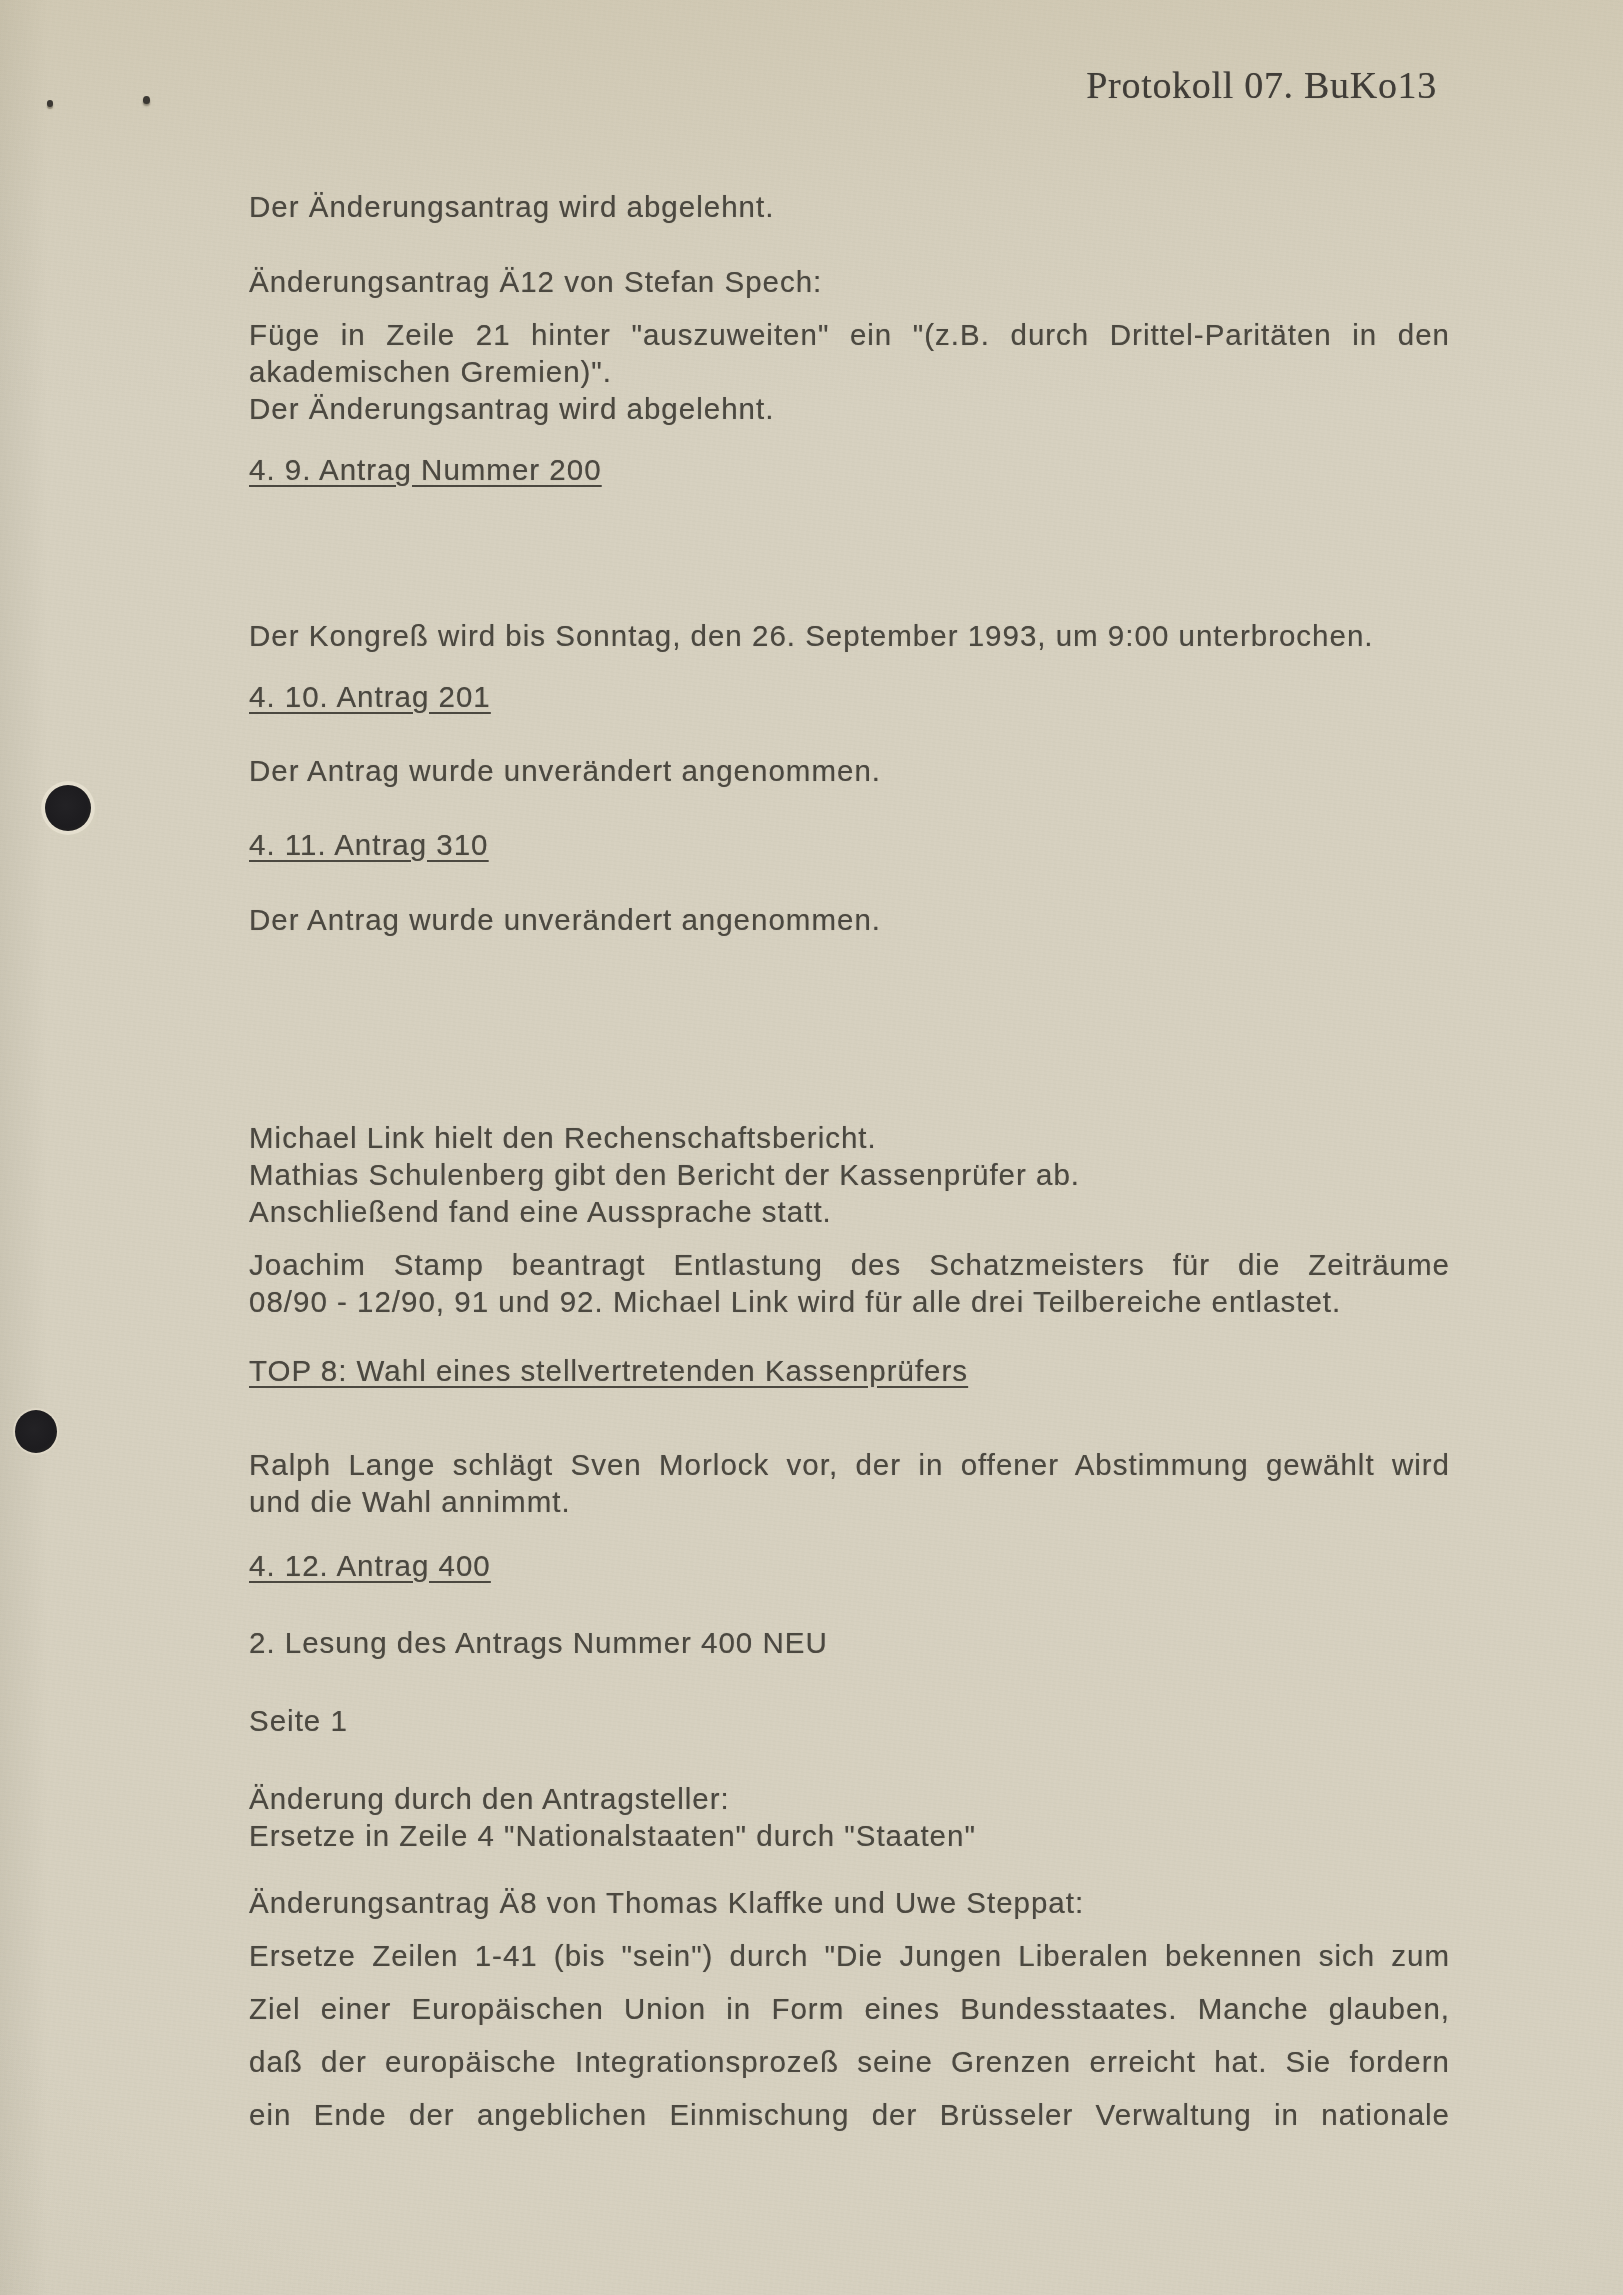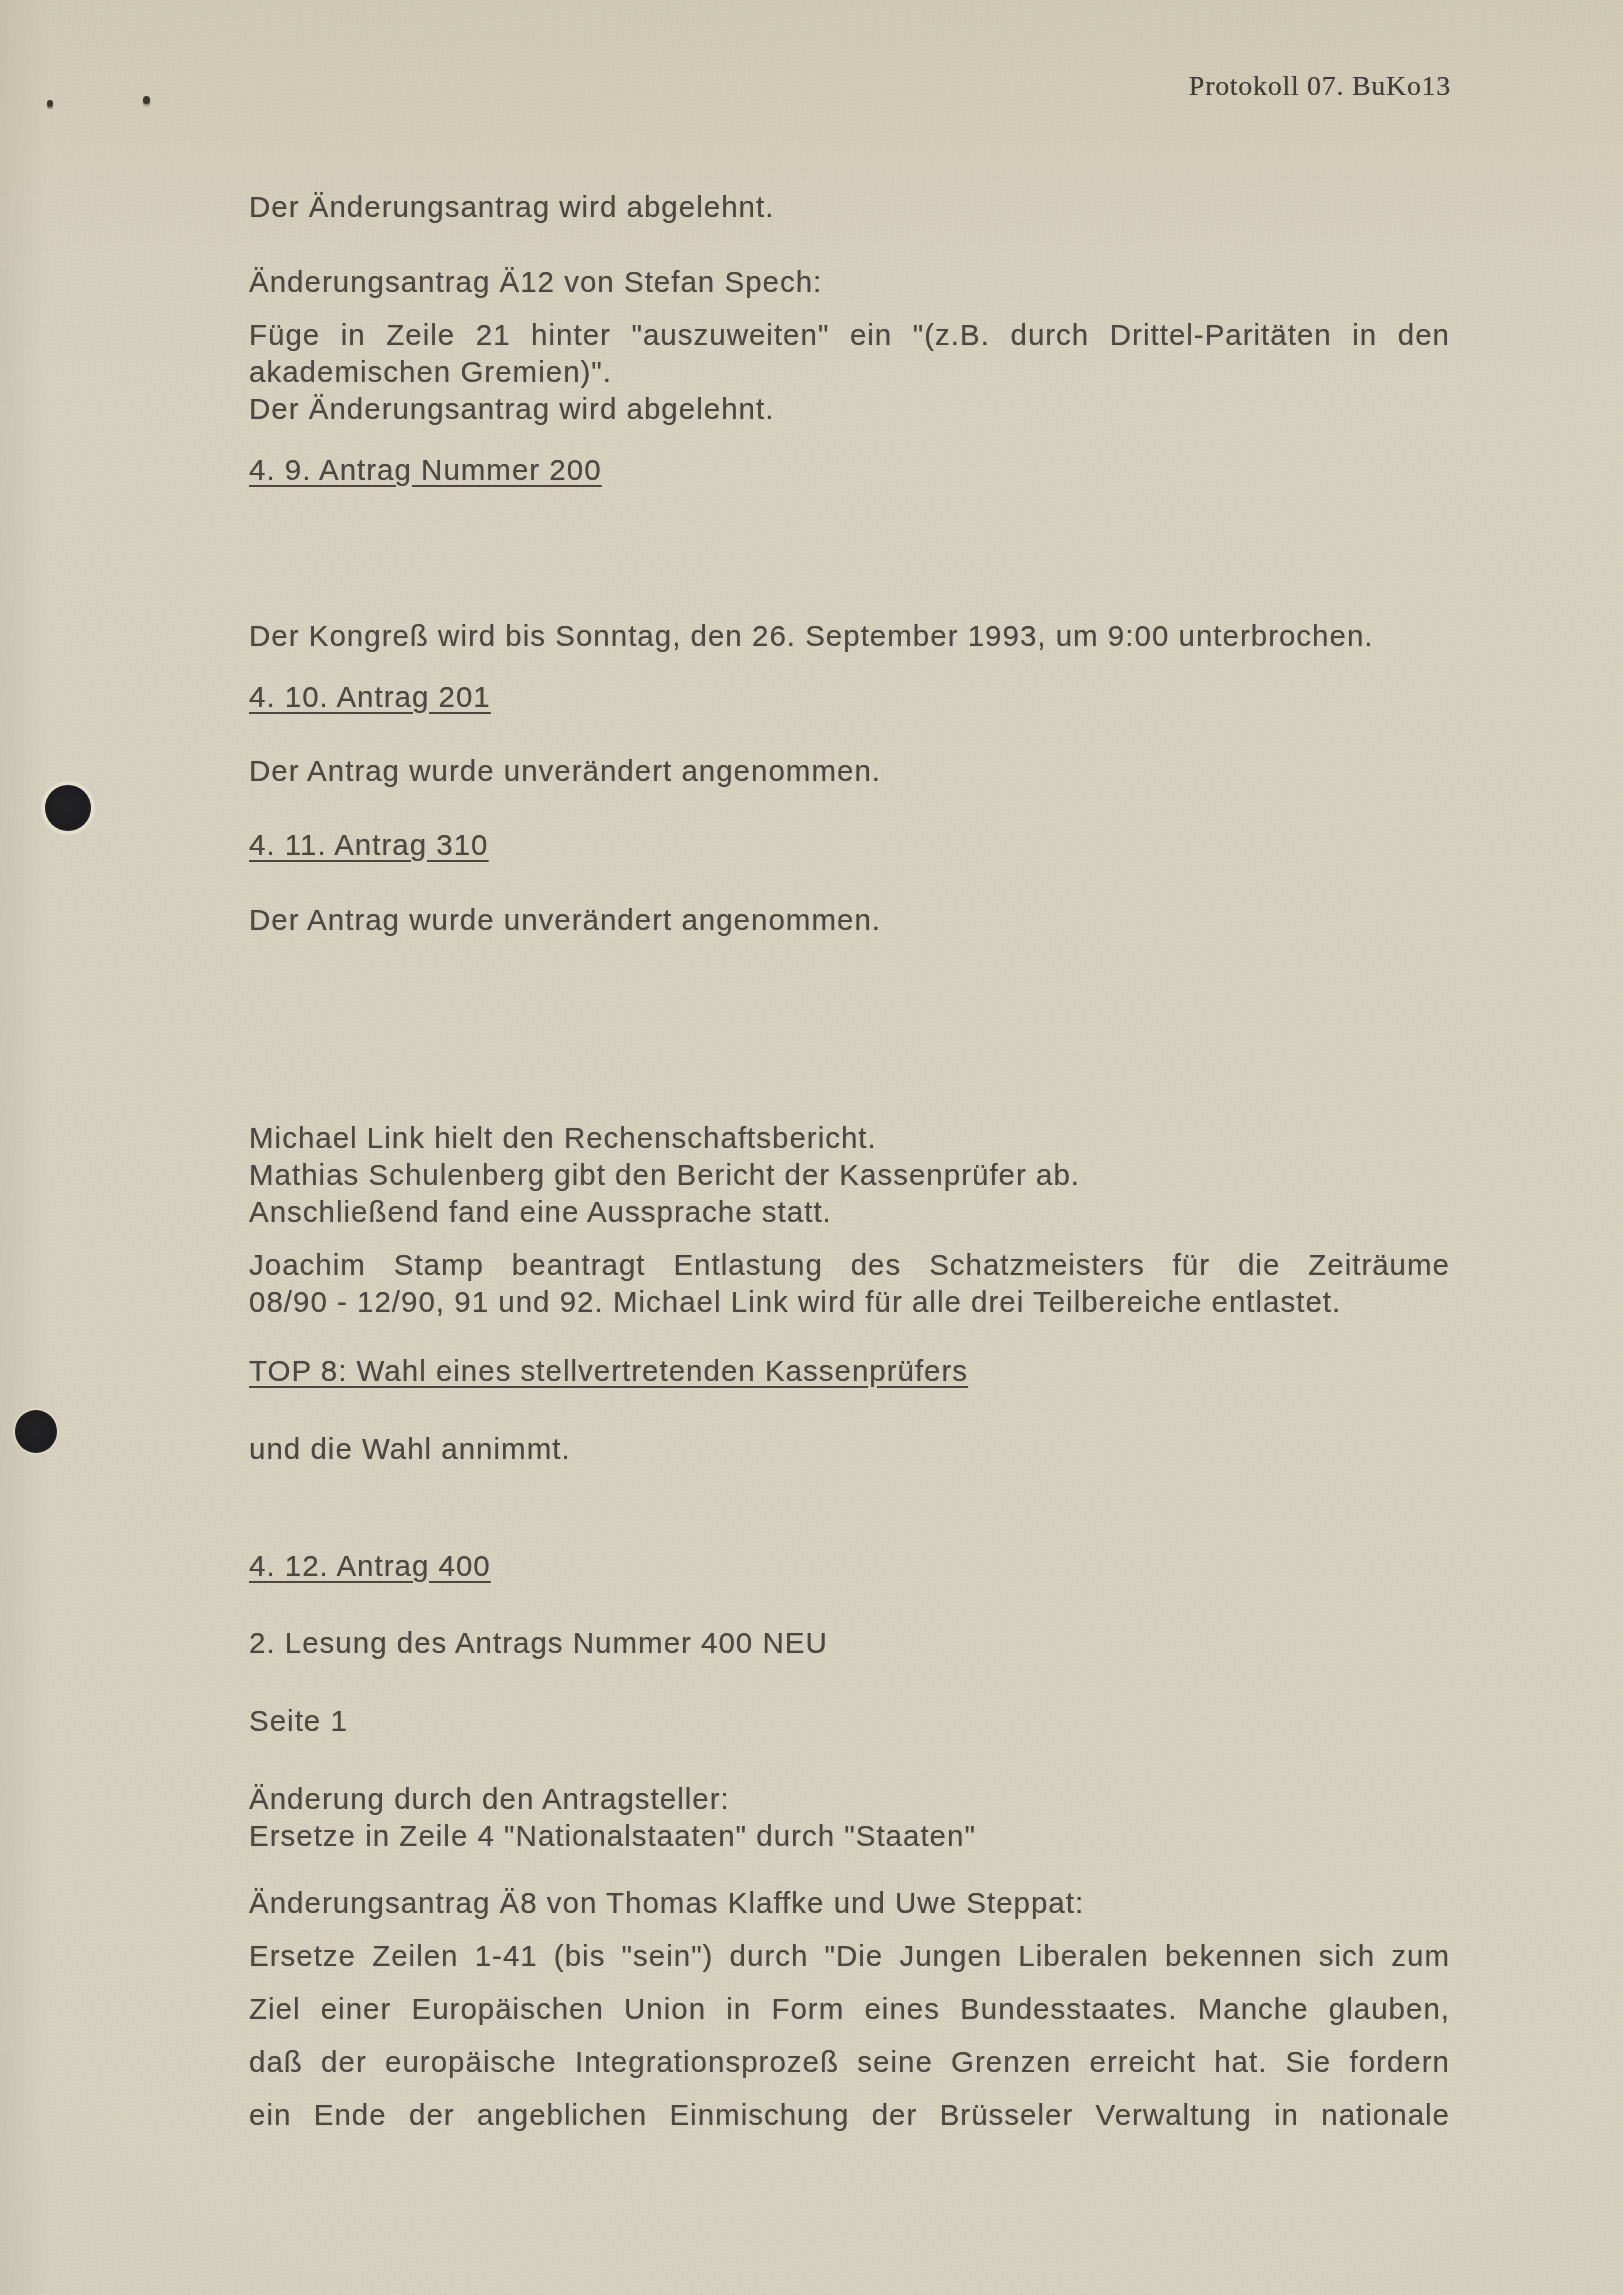--- a/index.html
+++ b/index.html
@@ -16,23 +16,23 @@
     background-image:
       linear-gradient(180deg, rgba(176,160,118,0.16) 0%, rgba(176,160,118,0.05) 9%, rgba(0,0,0,0) 18%),
       linear-gradient(90deg, rgba(100,95,75,0.10) 0%, rgba(0,0,0,0) 3%),
       radial-gradient(ellipse 140% 110% at 52% 42%, rgba(0,0,0,0) 55%, rgba(90,85,62,0.10) 100%),
       repeating-linear-gradient(7deg, rgba(0,0,0,0.013) 0 1.3px, rgba(0,0,0,0) 1.3px 3.9px),
       repeating-linear-gradient(97deg, rgba(255,255,255,0.025) 0 2px, rgba(0,0,0,0) 2px 5.2px);
     color: #4b4840;
   }
   .header-line {
     position: absolute;
-    top: 66px; right: 173px;
+    top: 66px; right: 187px;
     font-family: "Liberation Serif", "DejaVu Serif", serif;
-    font-size: 28px; line-height: 39px;
+    font-size: 38px; line-height: 39px;
     letter-spacing: 0.7px;
     color: #403d38;
     text-shadow: 0 0 0.7px rgba(60,58,52,0.6);
     white-space: nowrap;
   }
   .textcol {
     position: absolute;
     left: 249px; top: 0;
     width: 1201px; height: 100%;
   }
@@ -131,20 +131,21 @@
       <div class="line">Anschließend fand eine Aussprache statt.</div>
       <div class="line just">Joachim Stamp beantragt Entlastung des Schatzmeisters für die Zeiträume</div>
       <div class="line">08/90 - 12/90, 91 und 92. Michael Link wird für alle drei Teilbereiche entlastet.</div>
     </div>
 
     <div class="block" style="top:1352px">
       <div class="line und">TOP 8: Wahl eines stellvertretenden Kassenprüfers</div>
     </div>
 
     <div class="block" style="top:1430px">
+      <div class="line just">Ralph Lange schlägt Sven Morlock vor, der in offener Abstimmung gewählt wird</div>
       <div class="line">und die Wahl annimmt.</div>
     </div>
 
     <div class="block" style="top:1547px">
       <div class="line und">4. 12. Antrag 400</div>
     </div>
 
     <div class="block" style="top:1624px">
       <div class="line">2. Lesung des Antrags Nummer 400 NEU</div>
     </div>

